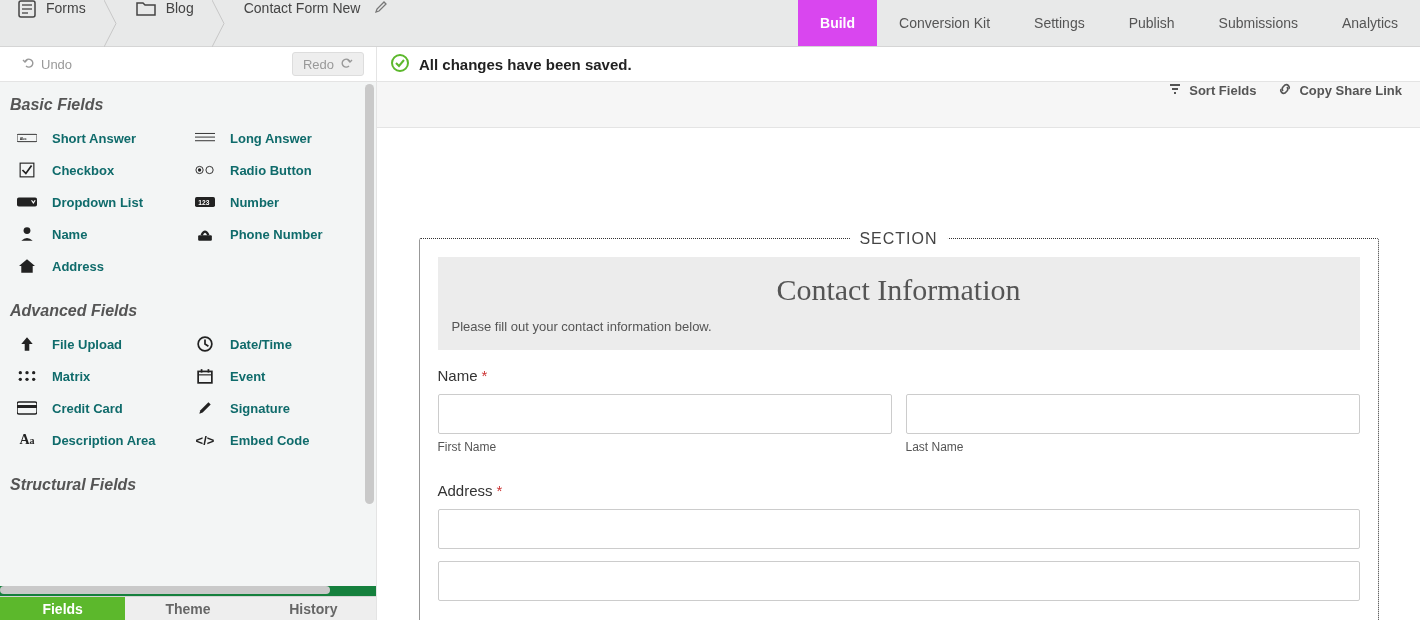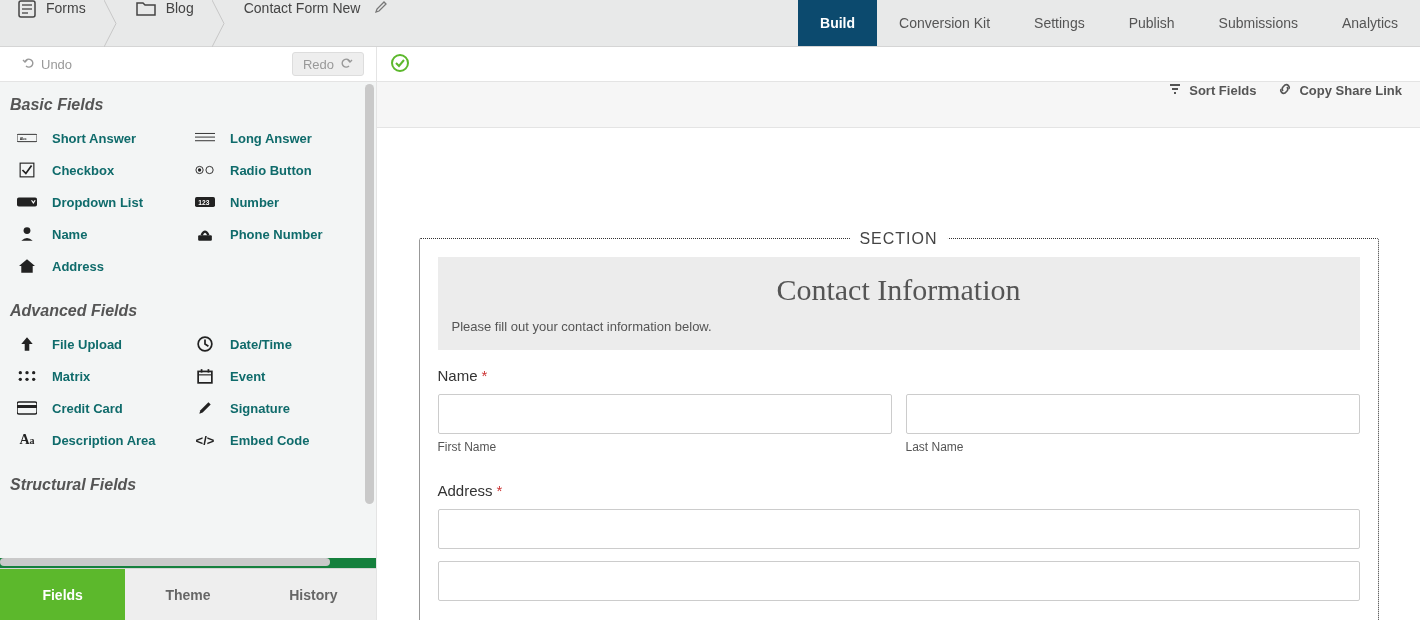--- a/index.html
+++ b/index.html
@@ -9,21 +9,21 @@
 .topbar { display:flex; align-items:stretch; height:47px; background:#e8e9e9; border-bottom:1px solid #d5d5d5; }
 .crumb { display:flex; align-items:flex-start; padding:0 18px; position:relative; color:#444; font-size:14px; font-weight:500; cursor:pointer; }
 .crumb .ico { margin-right:10px; display:inline-flex; }
 .crumb-sep-wrap { position:relative; width:14px; }
 .crumb-sep-wrap svg { height:47px; width:14px; display:block;}
 .crumb.title { padding-right:10px; }
 .edit-ico { margin-left:14px; color:#777; }
 
 .tabs { margin-left:auto; display:flex; }
 .tab { padding:0 22px; display:flex; align-items:center; font-size:14px; color:#555; cursor:pointer; }
-.tab.active { background:#0c4a6e; color:#fff; font-weight:700; }
+.tab.active { background:#d946ef; color:#fff; font-weight:700; }
 
 
 .body { display:flex; height:calc(620px - 47px); }
 
 
 .sidebar { width:377px; border-right:1px solid #e4e4e4; display:flex; flex-direction:column; background:#15803d; position:relative;}
 .undo-row { height:35px; display:flex; align-items:center; justify-content:space-between; padding:0 12px; border-bottom:1px solid #e4e4e4; background:#fff;}
 .undo-btn, .redo-btn { display:flex; align-items:center; gap:6px; color:#999; font-size:13px; padding:3px 10px; border-radius:3px; cursor:pointer;}
 .redo-btn { background:#eee; border:1px solid #ddd; }
 .fields-pane { flex:1; overflow:hidden; background:#f3f5f5; position:relative;}
@@ -32,21 +32,21 @@
 .field-grid { display:grid; grid-template-columns: 1fr 1fr; column-gap:4px; row-gap:0; padding:0 6px 6px;}
 .field-item { display:flex; align-items:center; gap:12px; padding:8px 8px; color:#0f6b6b; font-size:13px; font-weight:700; cursor:pointer;}
 .field-item .fico { width:26px; display:inline-flex; align-items:center; justify-content:center; color:#222;}
 .field-item .fico svg { width:20px; height:16px; }
 
 .vscroll { position:absolute; right:2px; top:2px; width:9px; height:480px; background:transparent;}
 .vscroll .thumb { position:absolute; left:0; width:9px; background:#c9c9c9; border-radius:5px;}
 .hscroll { height:10px; background:transparent; position:relative;}
 .hscroll .thumb { position:absolute; top:0; height:8px; background:#c9c9c9; border-radius:5px;}
 
-.bottom-tabs { display:flex; height:52px; border-top:1px solid #d5d5d5;}
+.bottom-tabs { display:flex; height:24px; border-top:1px solid #d5d5d5;}
 .btab { flex:1; display:flex; align-items:center; justify-content:center; font-weight:700; font-size:14px; color:#666; background:#eee; cursor:pointer;}
 .btab.active { background:#5cb82c; color:#fff; }
 
 
 .content { flex:1; display:flex; flex-direction:column; background:#fff;}
 .save-row { height:35px; display:flex; align-items:center; padding:0 14px; border-bottom:1px solid #e4e4e4; gap:10px;}
 .save-row .ok { color:#5cb82c; }
 .save-row .msg { font-weight:700; font-size:15px; color:#222;}
 .tool-row { height:46px; display:flex; align-items:flex-start; justify-content:flex-end; padding:0 18px; gap:22px; border-bottom:1px solid #e4e4e4; background:#f6f6f6;}
 .tool-link { display:flex; align-items:center; gap:7px; color:#555; font-weight:700; font-size:13px; cursor:pointer;}
@@ -337,20 +337,21 @@
   </div>
 
   <div class="content">
     <div class="save-row">
       <span class="ok">
         <svg width="18" height="18" viewBox="0 0 18 18">
             <circle cx="9" cy="9" r="8" fill="none" stroke="#5cb82c" stroke-width="2"></circle>
             <polyline points="5,9 8,12 13,6" fill="none" stroke="#5cb82c" stroke-width="2"></polyline>
           </svg>
       </span>
+      <span class="msg">All changes have been saved.</span>
     </div>
     <div class="tool-row">
       <div class="tool-link">
         <span><svg width="14" height="14" viewBox="0 0 14 14">
               <line x1="2" y1="3" x2="12" y2="3" stroke="#555" stroke-width="2"></line>
               <line x1="4" y1="7" x2="10" y2="7" stroke="#555" stroke-width="2"></line>
               <line x1="6" y1="11" x2="8" y2="11" stroke="#555" stroke-width="2"></line>
             </svg></span>
         <span>Sort Fields</span>
       </div>

